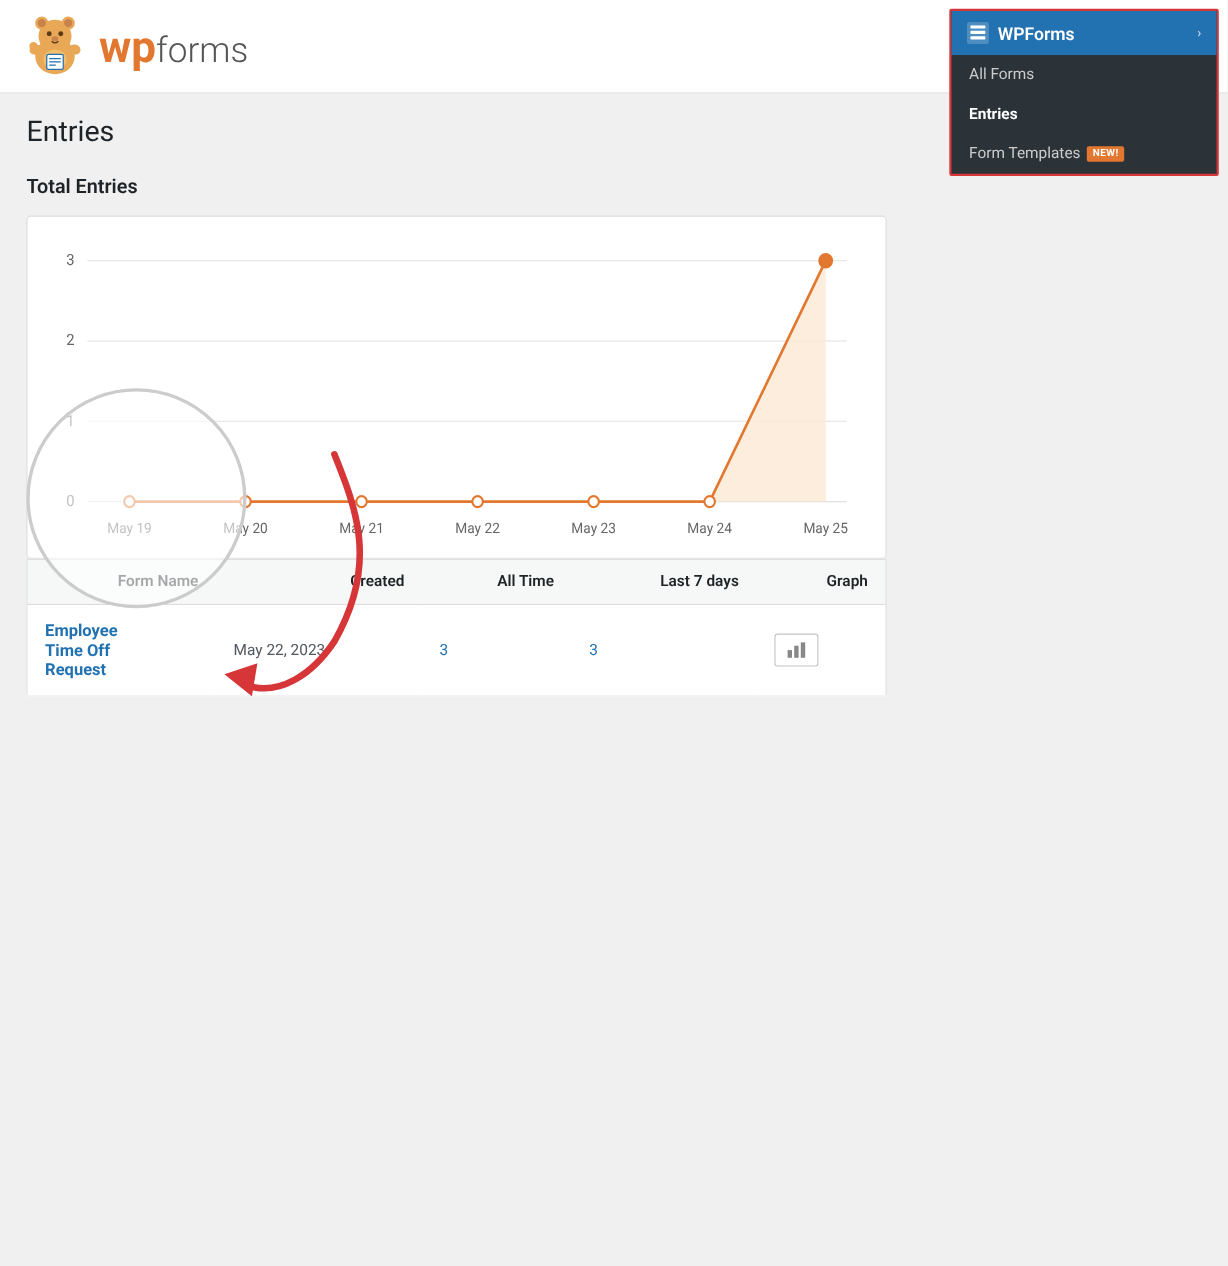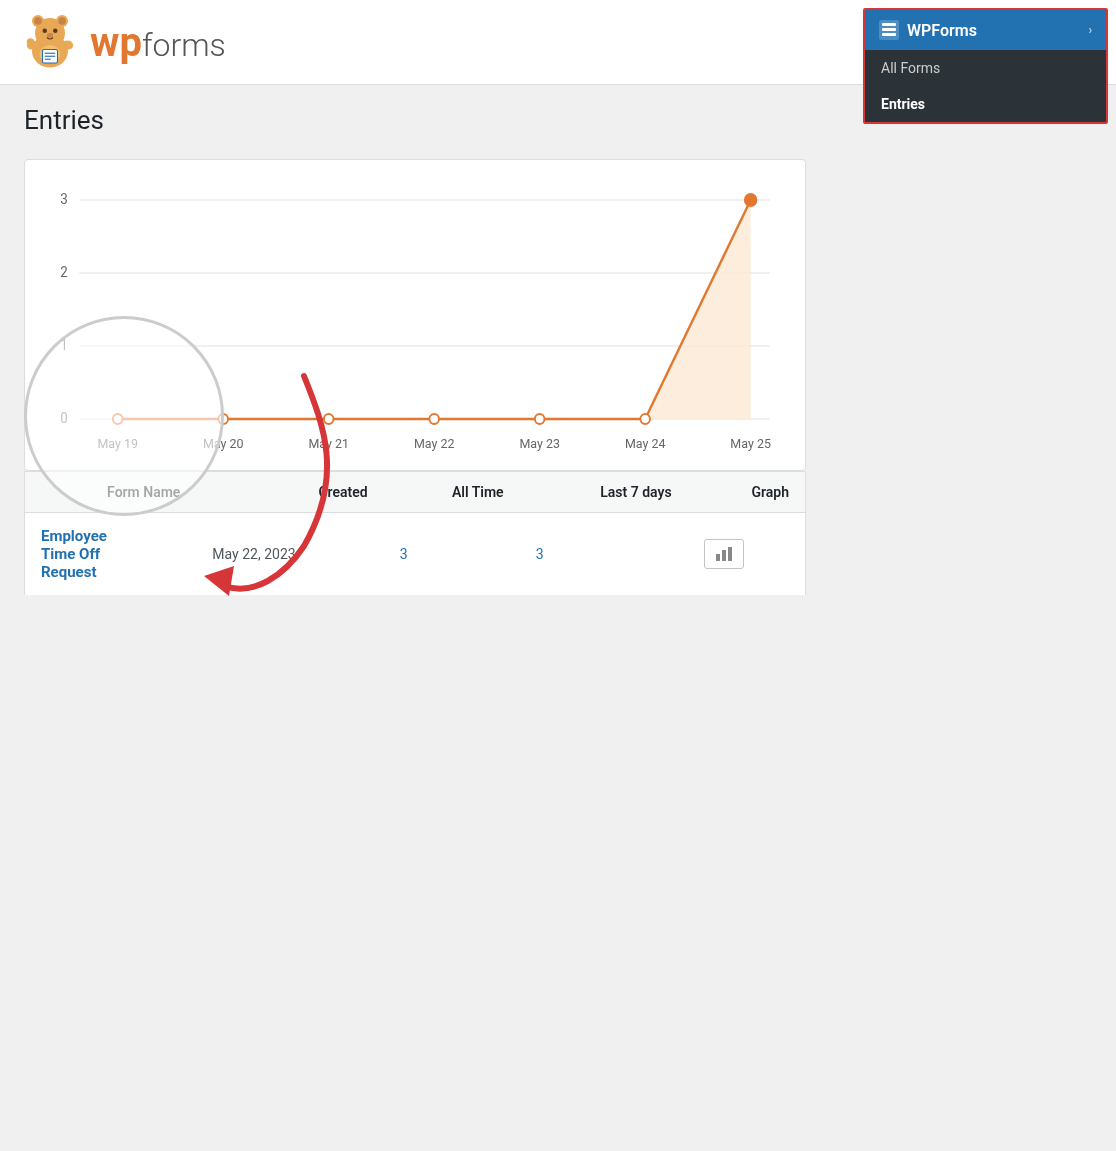--- a/index.html
+++ b/index.html
@@ -253,20 +253,21 @@
     <div>
       <span style="font-size:40px; font-weight:700; color:#e27730;">wp</span><span style="font-size:32px; font-weight:300; color:#555;">forms</span>
     </div>
   </div>
 </div>
 
 <div class="main-content">
 
   <h1 class="page-title">Entries</h1>
 
+  <h2 class="section-title">Total Entries</h2>
 
   <div class="chart-container">
     <div class="chart-area">
       <svg class="chart-svg" viewBox="0 0 780 280" xmlns="http://www.w3.org/2000/svg" preserveAspectRatio="none">
 
         <line x1="40" y1="20" x2="760" y2="20" stroke="#e0e0e0" stroke-width="1"></line>
         <line x1="40" y1="93" x2="760" y2="93" stroke="#e0e0e0" stroke-width="1"></line>
         <line x1="40" y1="166" x2="760" y2="166" stroke="#e0e0e0" stroke-width="1"></line>
         <line x1="40" y1="239" x2="760" y2="239" stroke="#e0e0e0" stroke-width="1"></line>
 
@@ -360,13 +361,17 @@
     <span>WPForms</span>
     <span class="dropdown-arrow">›</span>
   </div>
 
   <div class="dropdown-item">
     <span>All Forms</span>
   </div>
   <div class="dropdown-item active">
     <span>Entries</span>
   </div>
+  <div class="dropdown-item">
+    <span>Form Templates</span>
+    <span class="badge-new">NEW!</span>
+  </div>
 </div>
 
 </body></html>

